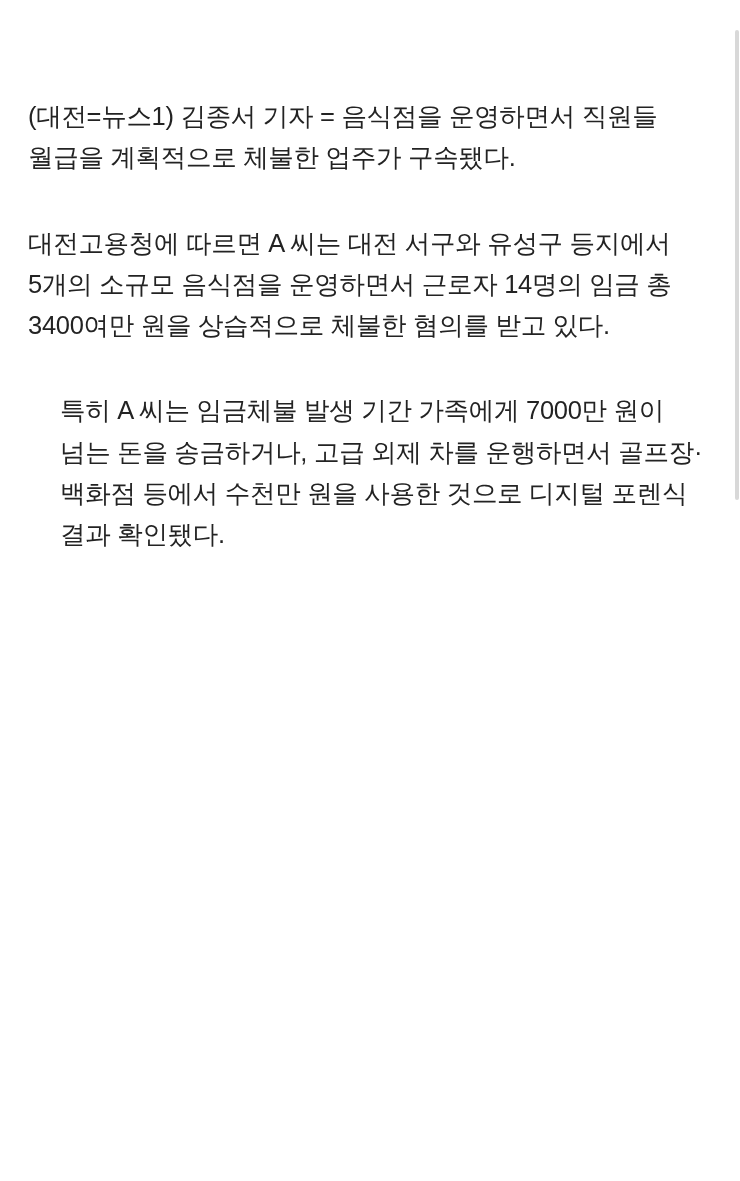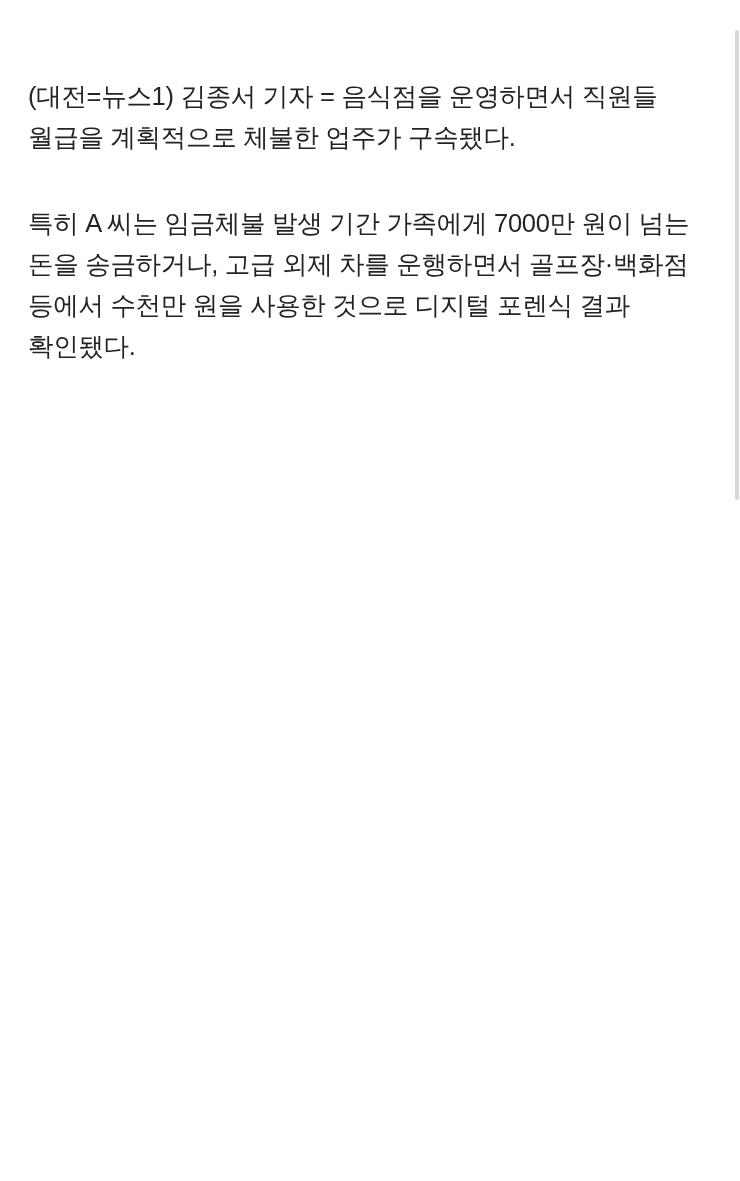--- a/index.html
+++ b/index.html
@@ -12,38 +12,39 @@
     min-height: 1181px;
     font-family: "Liberation Sans", "DejaVu Sans", sans-serif;
     color: #1a1a1a;
     position: relative;
     overflow: hidden;
   }
   .page {
     width: 740px;
     min-height: 1181px;
     box-sizing: border-box;
-    padding: 76px 28px 24px 28px;
+    padding: 96px 28px 24px 28px;
     background: #ffffff;
     position: relative;
   }
   .article-body {
     display: block;
   }
   .para {
     font-size: 25.5px;
     line-height: 1.62;
     letter-spacing: -0.3px;
     color: #232323;
     margin: 0 0 44px 0;
     word-break: keep-all;
     white-space: normal;
   }
   .para:last-child {
     margin-bottom: 0;
+    margin-left: 32px;
   }
   
   .scroll-track {
     position: absolute;
     top: 0;
     right: 0;
     width: 6px;
     height: 1181px;
     background: #ffffff;
   }
@@ -56,18 +57,19 @@
     border-radius: 2px;
     background: #d8d8d8;
   }
 </style>
 </head>
 <body>
 
 <div class="page">
   <div class="article-body">
     <p class="para">(대전=뉴스1) 김종서 기자 = 음식점을 운영하면서 직원들 월급을 계획적으로 체불한 업주가 구속됐다.</p>
+    <p class="para">대전고용청에 따르면 A 씨는 대전 서구와 유성구 등지에서 5개의 소규모 음식점을 운영하면서 근로자 14명의 임금 총 3400여만 원을 상습적으로 체불한 혐의를 받고 있다.</p>
     <p class="para">특히 A 씨는 임금체불 발생 기간 가족에게 7000만 원이 넘는 돈을 송금하거나, 고급 외제 차를 운행하면서 골프장·백화점 등에서 수천만 원을 사용한 것으로 디지털 포렌식 결과 확인됐다.</p>
   </div>
   <div class="scroll-track">
     <div class="scroll-thumb"></div>
   </div>
 </div>
 
 </body></html>

